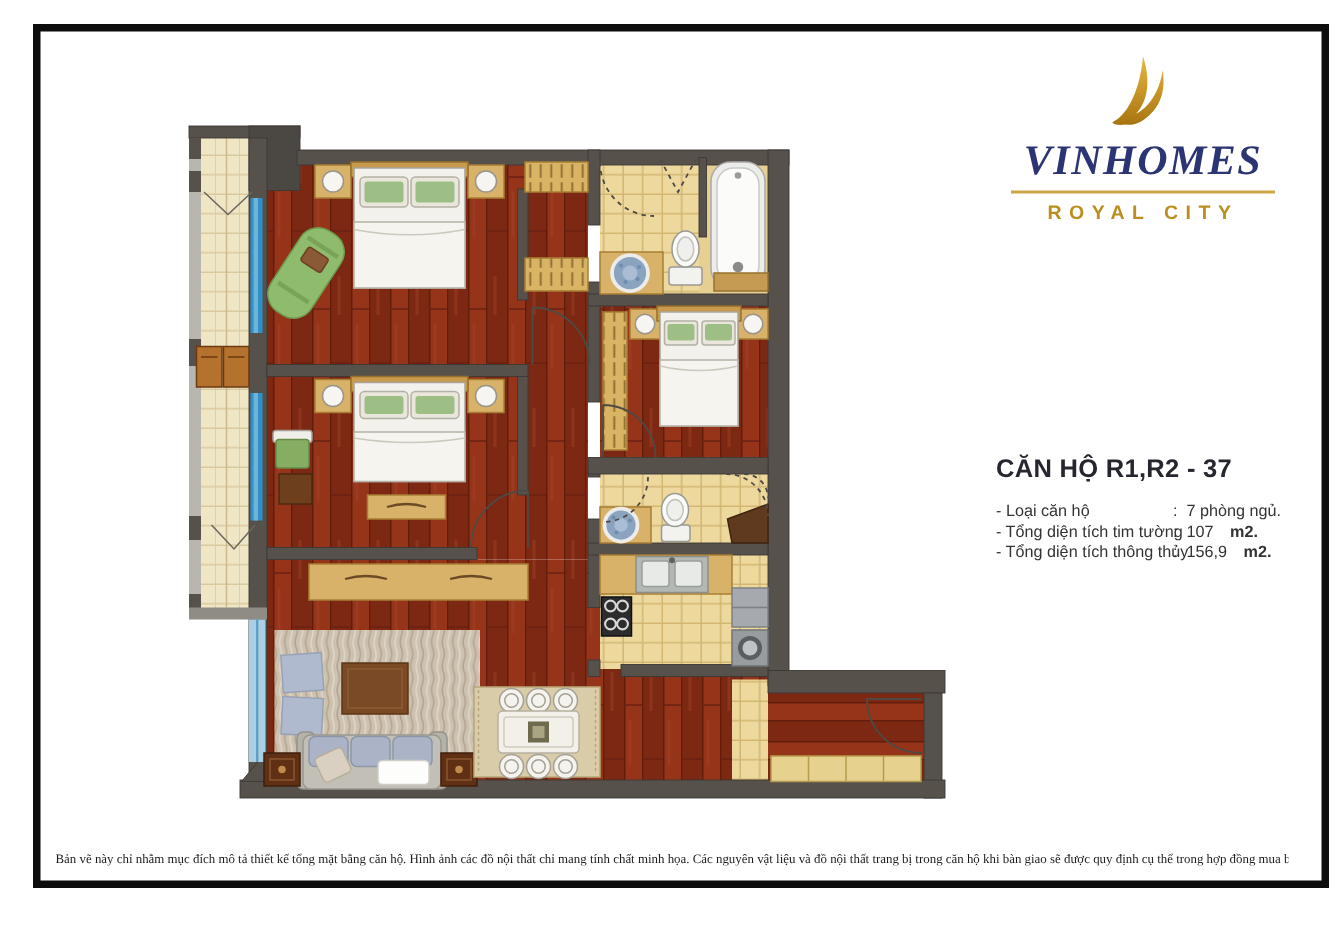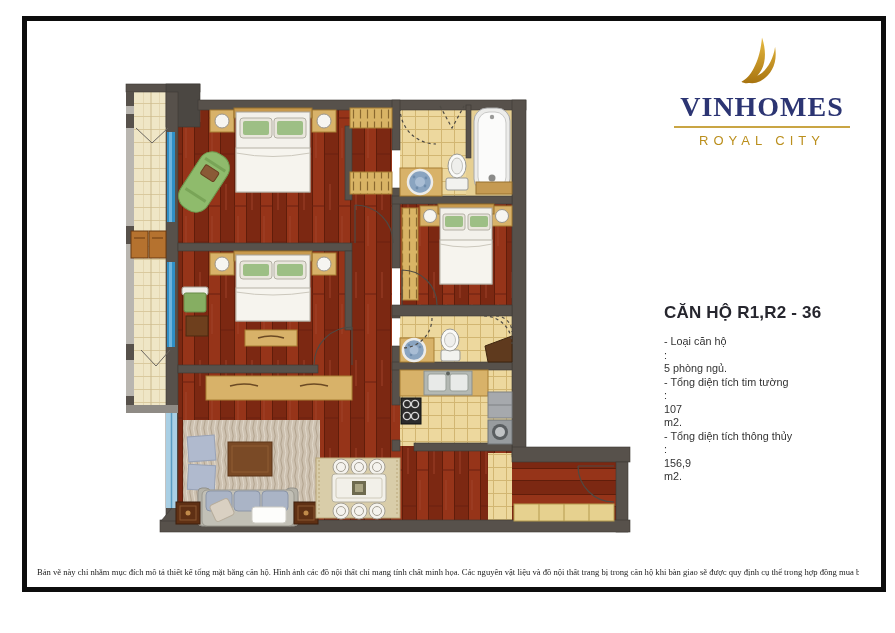--- a/index.html
+++ b/index.html
@@ -10,33 +10,33 @@
   .frame{
     position:absolute;left:22px;top:16px;width:854px;height:566px;
     border:5px solid #0d0d0d;background:#ffffff;z-index:1;
   }
   .plan-svg{position:absolute;left:0;top:0;z-index:2;}
   
   .logo{position:absolute;left:662px;top:30px;width:200px;height:125px;text-align:center;z-index:3;}
   .logo .bird{height:56px;}
   .logo .brand{
     font-family:"Liberation Serif",serif;font-weight:bold;font-size:28px;
-    color:#2c3573;letter-spacing:1px;line-height:30px;margin-top:2px;
+    color:#2c3573;letter-spacing:1px;line-height:30px;margin-top:2px;font-style:italic;
   }
   .logo .rule{height:2px;background:#c9a544;margin:4px 12px 5px 12px;}
   .logo .subtitle{
-    font-size:13px;font-weight:normal;color:#bb8f1d;letter-spacing:5px;
+    font-size:13px;font-weight:bold;color:#bb8f1d;letter-spacing:5px;
   }
   
   .info{position:absolute;left:664px;top:303px;width:215px;z-index:3;color:#2b2b33;}
   .info .title{font-size:17px;font-weight:bold;letter-spacing:0.2px;margin-bottom:12px;color:#26262e;}
-  .spec-row{display:flex;font-size:10.8px;line-height:13.5px;color:#333333;white-space:nowrap;flex-direction:column;}
+  .spec-row{display:flex;font-size:10.8px;line-height:13.5px;color:#333333;white-space:nowrap;}
   .spec-row .lbl{width:118px;}
   .spec-row .sep{width:9px;}
-  .spec-row .unit{}
+  .spec-row .unit{margin-left:11px;font-weight:bold;}
   
   .disclaimer{
     position:absolute;left:37px;top:567px;width:822px;z-index:3;
     font-family:"Liberation Serif",serif;font-size:8.6px;color:#1c1c1c;white-space:nowrap;overflow:hidden;
   }
 </style>
 </head>
 <body>
 
 <div class="page">
@@ -378,25 +378,25 @@
                C774,75 782,63 784,48 C787,66 780,78 768,85
                C761,88.5 754,87 750,84 Z" fill="url(#goldBird)"></path>
       <path d="M750,84 C753,85.5 757,86 761,85 C756,88 751,87.5 748,85.5 Z" fill="#a87410"></path>
     </svg>
     <div class="brand">VINHOMES</div>
     <div class="rule"></div>
     <div class="subtitle">ROYAL CITY</div>
   </div>
 
   <div class="info">
-    <div class="title">CĂN HỘ R1,R2 - 36</div>
+    <div class="title">CĂN HỘ R1,R2 - 37</div>
     <div class="spec-row">
       <span class="lbl">- Loại căn hộ</span>
       <span class="sep">:</span>
-      <span class="val">5 phòng ngủ.</span>
+      <span class="val">7 phòng ngủ.</span>
       <span class="unit"></span>
     </div>
     <div class="spec-row">
       <span class="lbl">- Tổng diện tích tim tường</span>
       <span class="sep">:</span>
       <span class="val">107</span>
       <span class="unit">m2.</span>
     </div>
     <div class="spec-row">
       <span class="lbl">- Tổng diện tích thông thủy</span>

